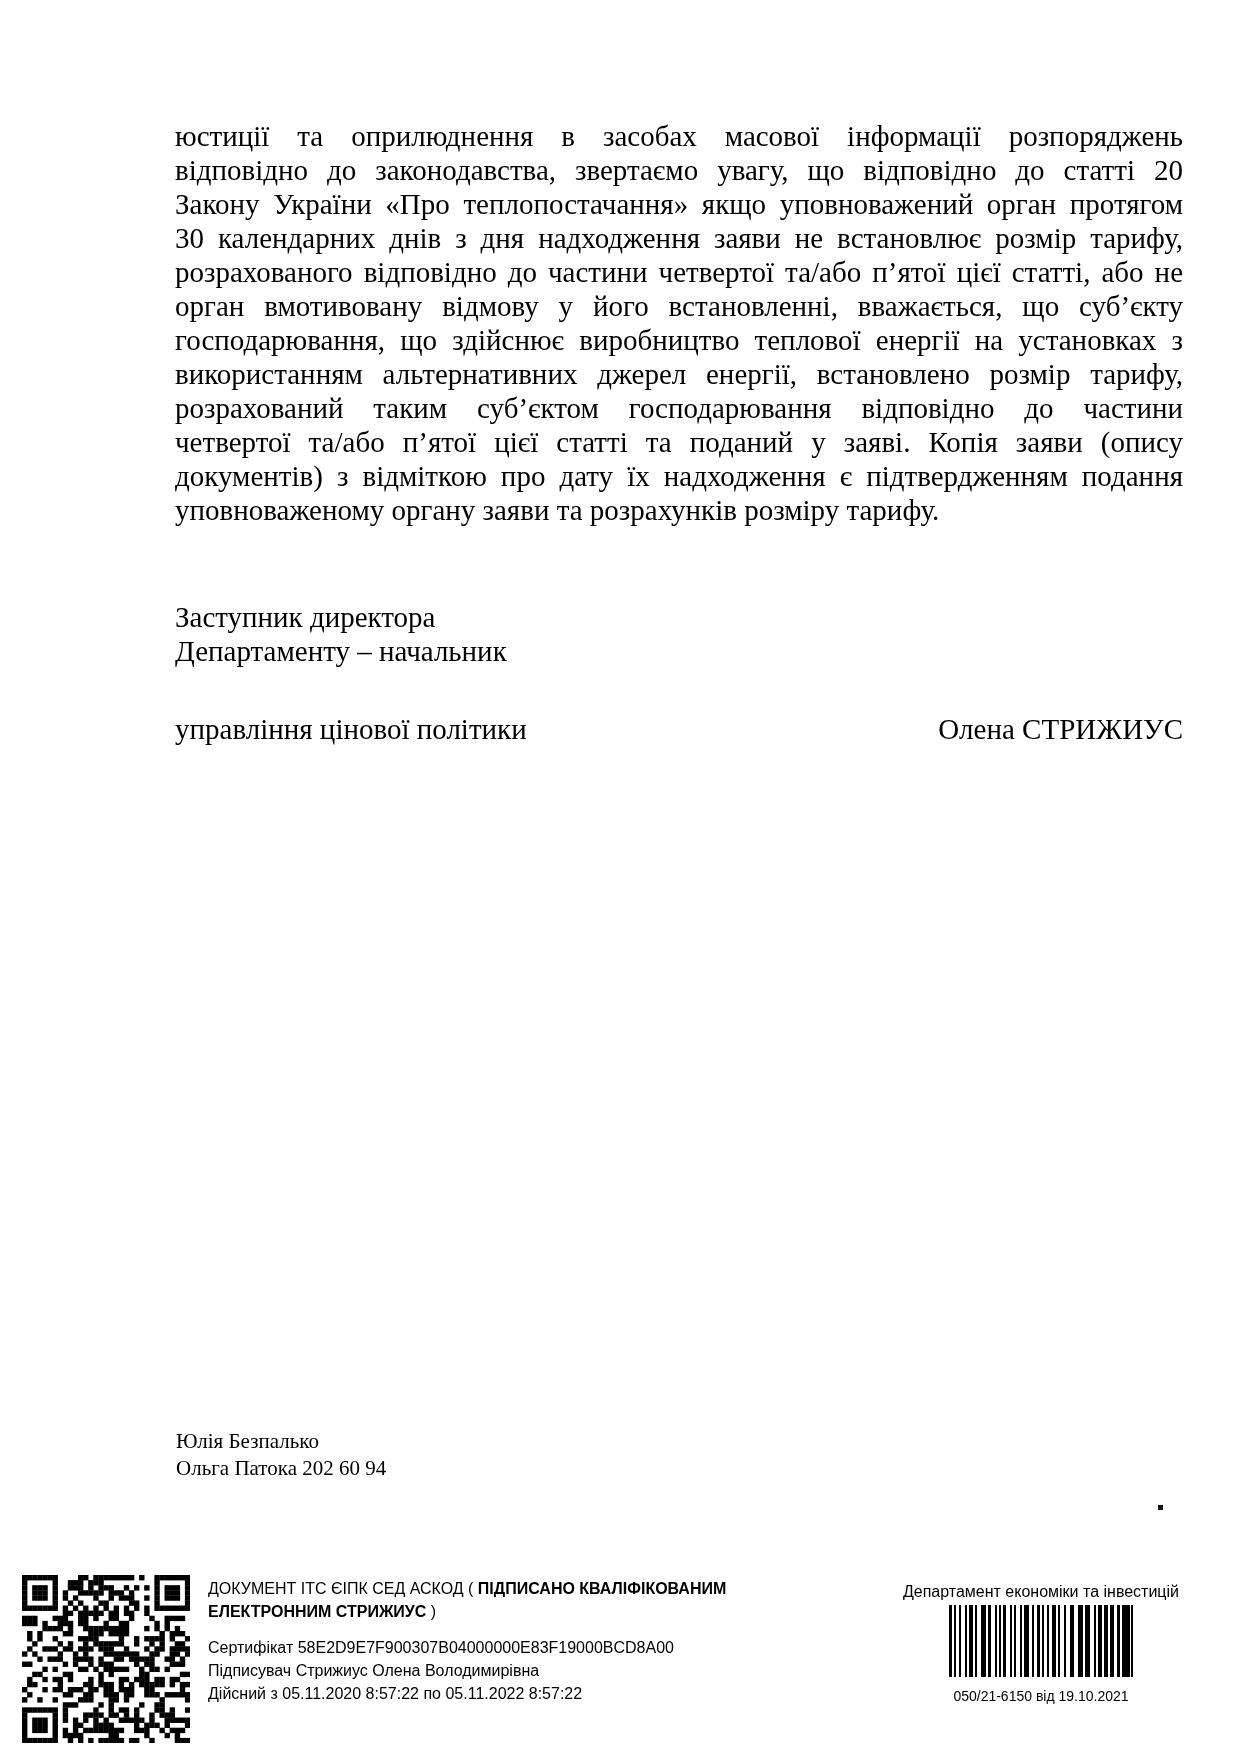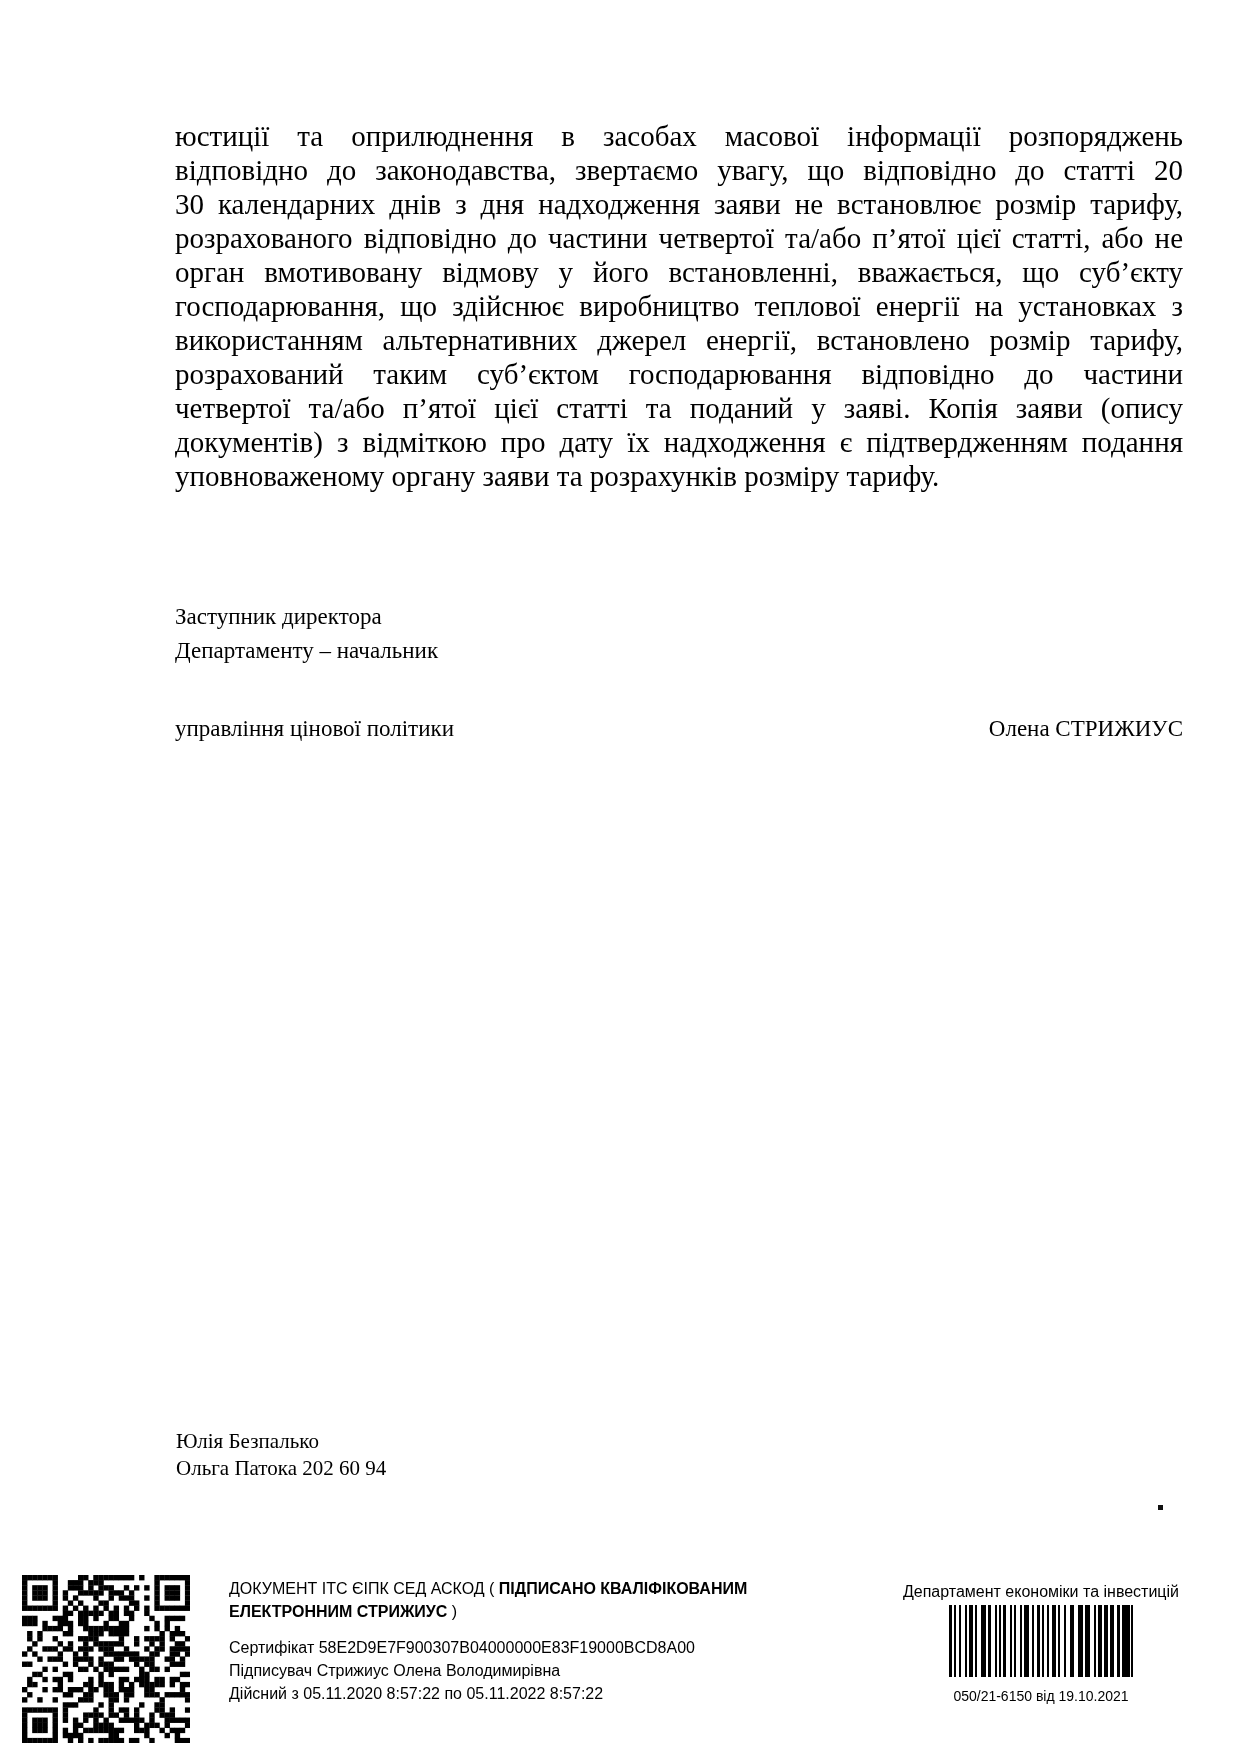--- a/index.html
+++ b/index.html
@@ -19,38 +19,38 @@
   }
   .para-line{
     text-align:justify;
     text-align-last:justify;
     white-space:normal;
   }
   .para-line:last-child{text-align-last:left;}
   
   .signature{
     position:absolute;left:175px;top:600px;width:1008px;
-    font-size:23px;line-height:34px;
+    font-size:29px;line-height:34px;
   }
   .sig-row{display:flex;justify-content:space-between;margin-top:44px;}
   
   .contacts{
     position:absolute;left:176px;top:1428px;
     font-size:21px;line-height:27px;
   }
   
   .stray-dot{
     position:absolute;left:1158px;top:1505px;width:5px;height:5px;background:#111;
   }
   
   .qr{position:absolute;left:22px;top:1575px;width:168px;height:168px;}
   .sig-info{
     position:absolute;left:208px;top:1577px;width:640px;
     font-family:"Liberation Sans", sans-serif;
-    font-size:16px;line-height:23px;color:#000;margin-left:21px;
+    font-size:16px;line-height:23px;color:#000;
   }
   .sig-info .nw{white-space:nowrap;}
   .sig-info b{font-weight:700;}
   .sig-info .gap{height:13px;}
   .u{}
   .dept-block{
     position:absolute;left:888px;top:1582px;width:306px;
     font-family:"Liberation Sans", sans-serif;
     font-size:16px;line-height:20px;color:#000;
     text-align:center;
@@ -60,20 +60,21 @@
 </style>
 </head>
 <body>
 
 <div class="page">
 
   <div class="body-text">
 
   <div class="para-line">юстиції та оприлюднення в засобах масової інформації розпоряджень</div>
       <div class="para-line">відповідно до законодавства, звертаємо увагу, що відповідно до статті 20</div>
+      <div class="para-line">Закону України «Про теплопостачання» якщо уповноважений орган протягом</div>
       <div class="para-line">30 календарних днів з дня надходження заяви не встановлює розмір тарифу,</div>
       <div class="para-line">розрахованого відповідно до частини четвертої та/або п’ятої цієї статті, або не</div>
       <div class="para-line">орган вмотивовану відмову у його встановленні, вважається, що суб’єкту</div>
       <div class="para-line">господарювання, що здійснює виробництво теплової енергії на установках з</div>
       <div class="para-line">використанням альтернативних джерел енергії, встановлено розмір тарифу,</div>
       <div class="para-line">розрахований таким суб’єктом господарювання відповідно до частини</div>
       <div class="para-line">четвертої та/або п’ятої цієї статті та поданий у заяві. Копія заяви (опису</div>
       <div class="para-line">документів) з відміткою про дату їх надходження є підтвердженням подання</div>
       <div class="para-line">уповноваженому органу заяви та розрахунків розміру тарифу.</div>
     </div>

